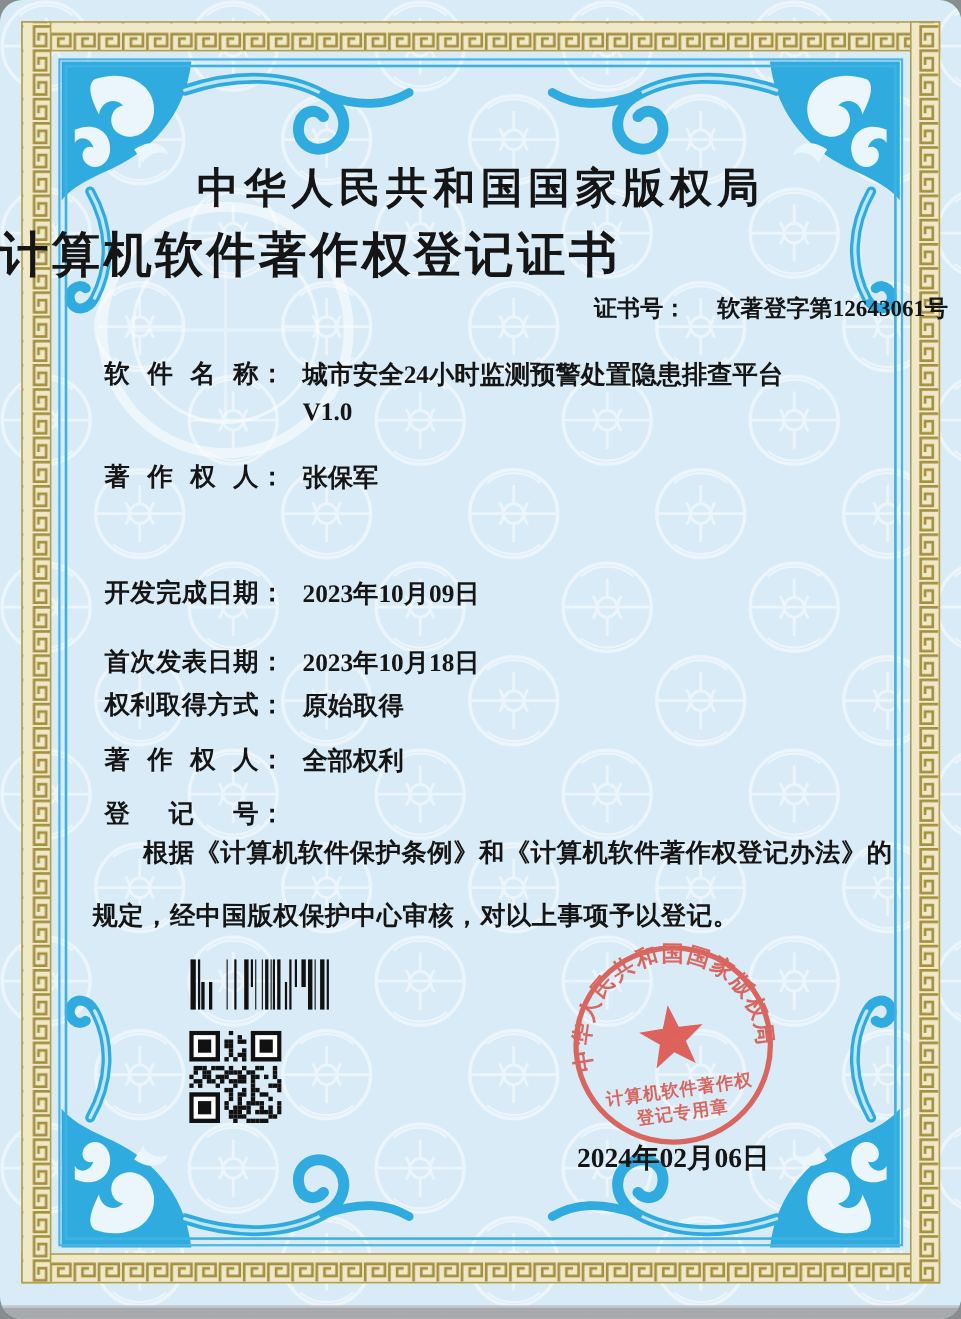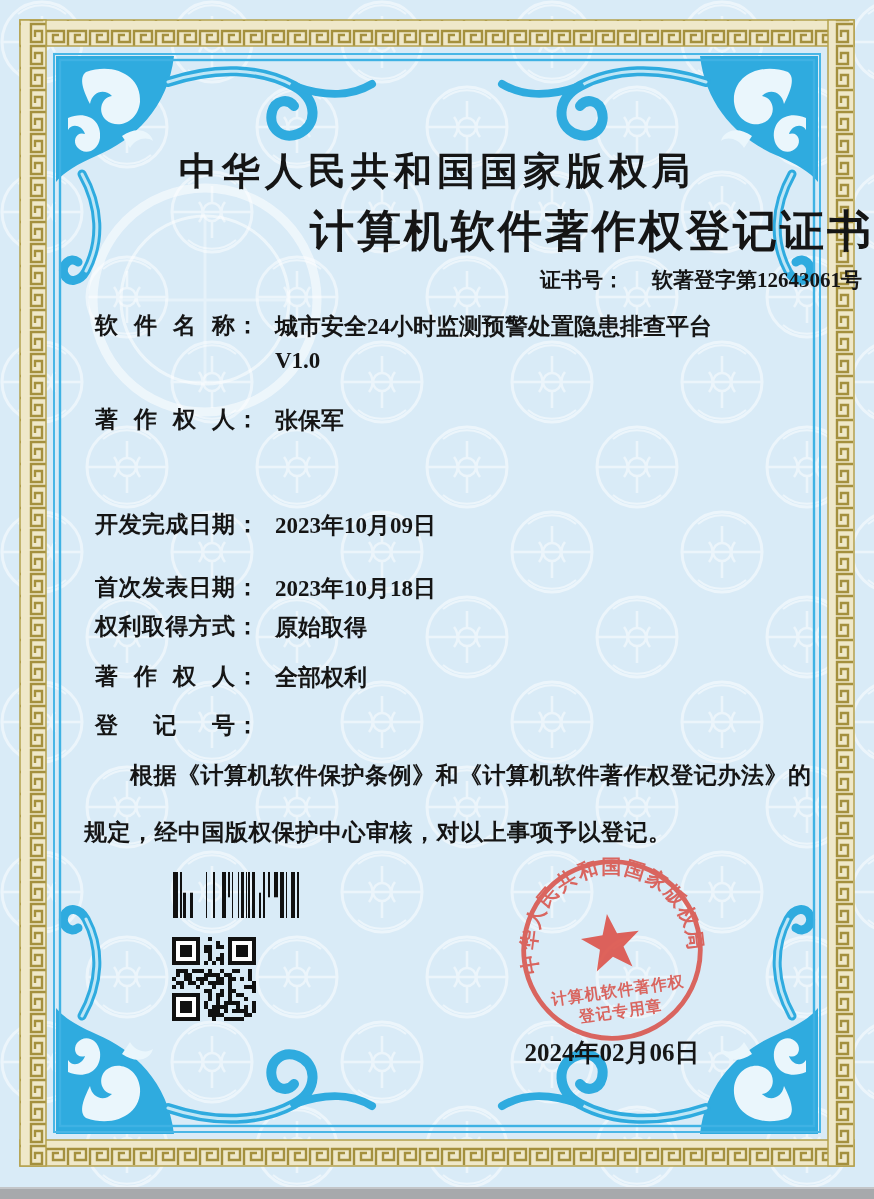--- a/index.html
+++ b/index.html
@@ -1,26 +1,26 @@
 <!DOCTYPE html>
 <html><head>
 <meta charset="utf-8">
 <style>
   html,body{margin:0;padding:0;background:#8a8d90;}
   .stage{
     position:relative;width:874px;height:1199px;overflow:hidden;
-    background:#22c55e;font-family:"Liberation Serif","DejaVu Serif",serif;color:#151515;
+    background:#22c55e;font-family:"Liberation Serif","DejaVu Serif",serif;color:#151515;border-radius:20px;
   }
   svg{display:block;}
   .bg-layer{position:absolute;left:0;top:0;}
   .txt{position:absolute;white-space:nowrap;}
   .authority{top:146px;left:0;width:874px;text-align:center;font-size:38px;font-weight:bold;letter-spacing:5px;}
-  .cert-title{top:202px;left:0;width:874px;text-align:right;font-size:44px;font-weight:bold;letter-spacing:3px;}
+  .cert-title{top:202px;left:0;width:874px;text-align:left;font-size:44px;font-weight:bold;letter-spacing:3px;}
   .cert-no{top:266px;left:540px;font-size:21px;font-weight:bold;display:flex;gap:28px;}
-  .field-row{position:absolute;left:95px;display:flex;align-items:flex-start;font-size:23px;font-weight:bold;}
+  .field-row{position:absolute;left:95px;display:flex;align-items:flex-start;font-size:23px;font-weight:bold;margin-top:14px;}
   .f-label{display:inline-block;width:140px;text-align:justify;text-align-last:justify;}
   .f-colon{margin-left:1px;}
   .f-value{margin-left:16px;line-height:34px;}
   .f-value .v2{display:block;}
   .st-line{position:absolute;left:84px;font-size:23px;font-weight:bold;letter-spacing:0.5px;}
   .st1{top:760px;text-indent:2em;}
   .st2{top:817px;}
   .issue-date{top:1036px;left:612px;transform:translateX(-50%);font-size:25px;font-weight:bold;}
   .code{position:absolute;}
   .seal-svg{position:absolute;left:516px;top:854px;}

